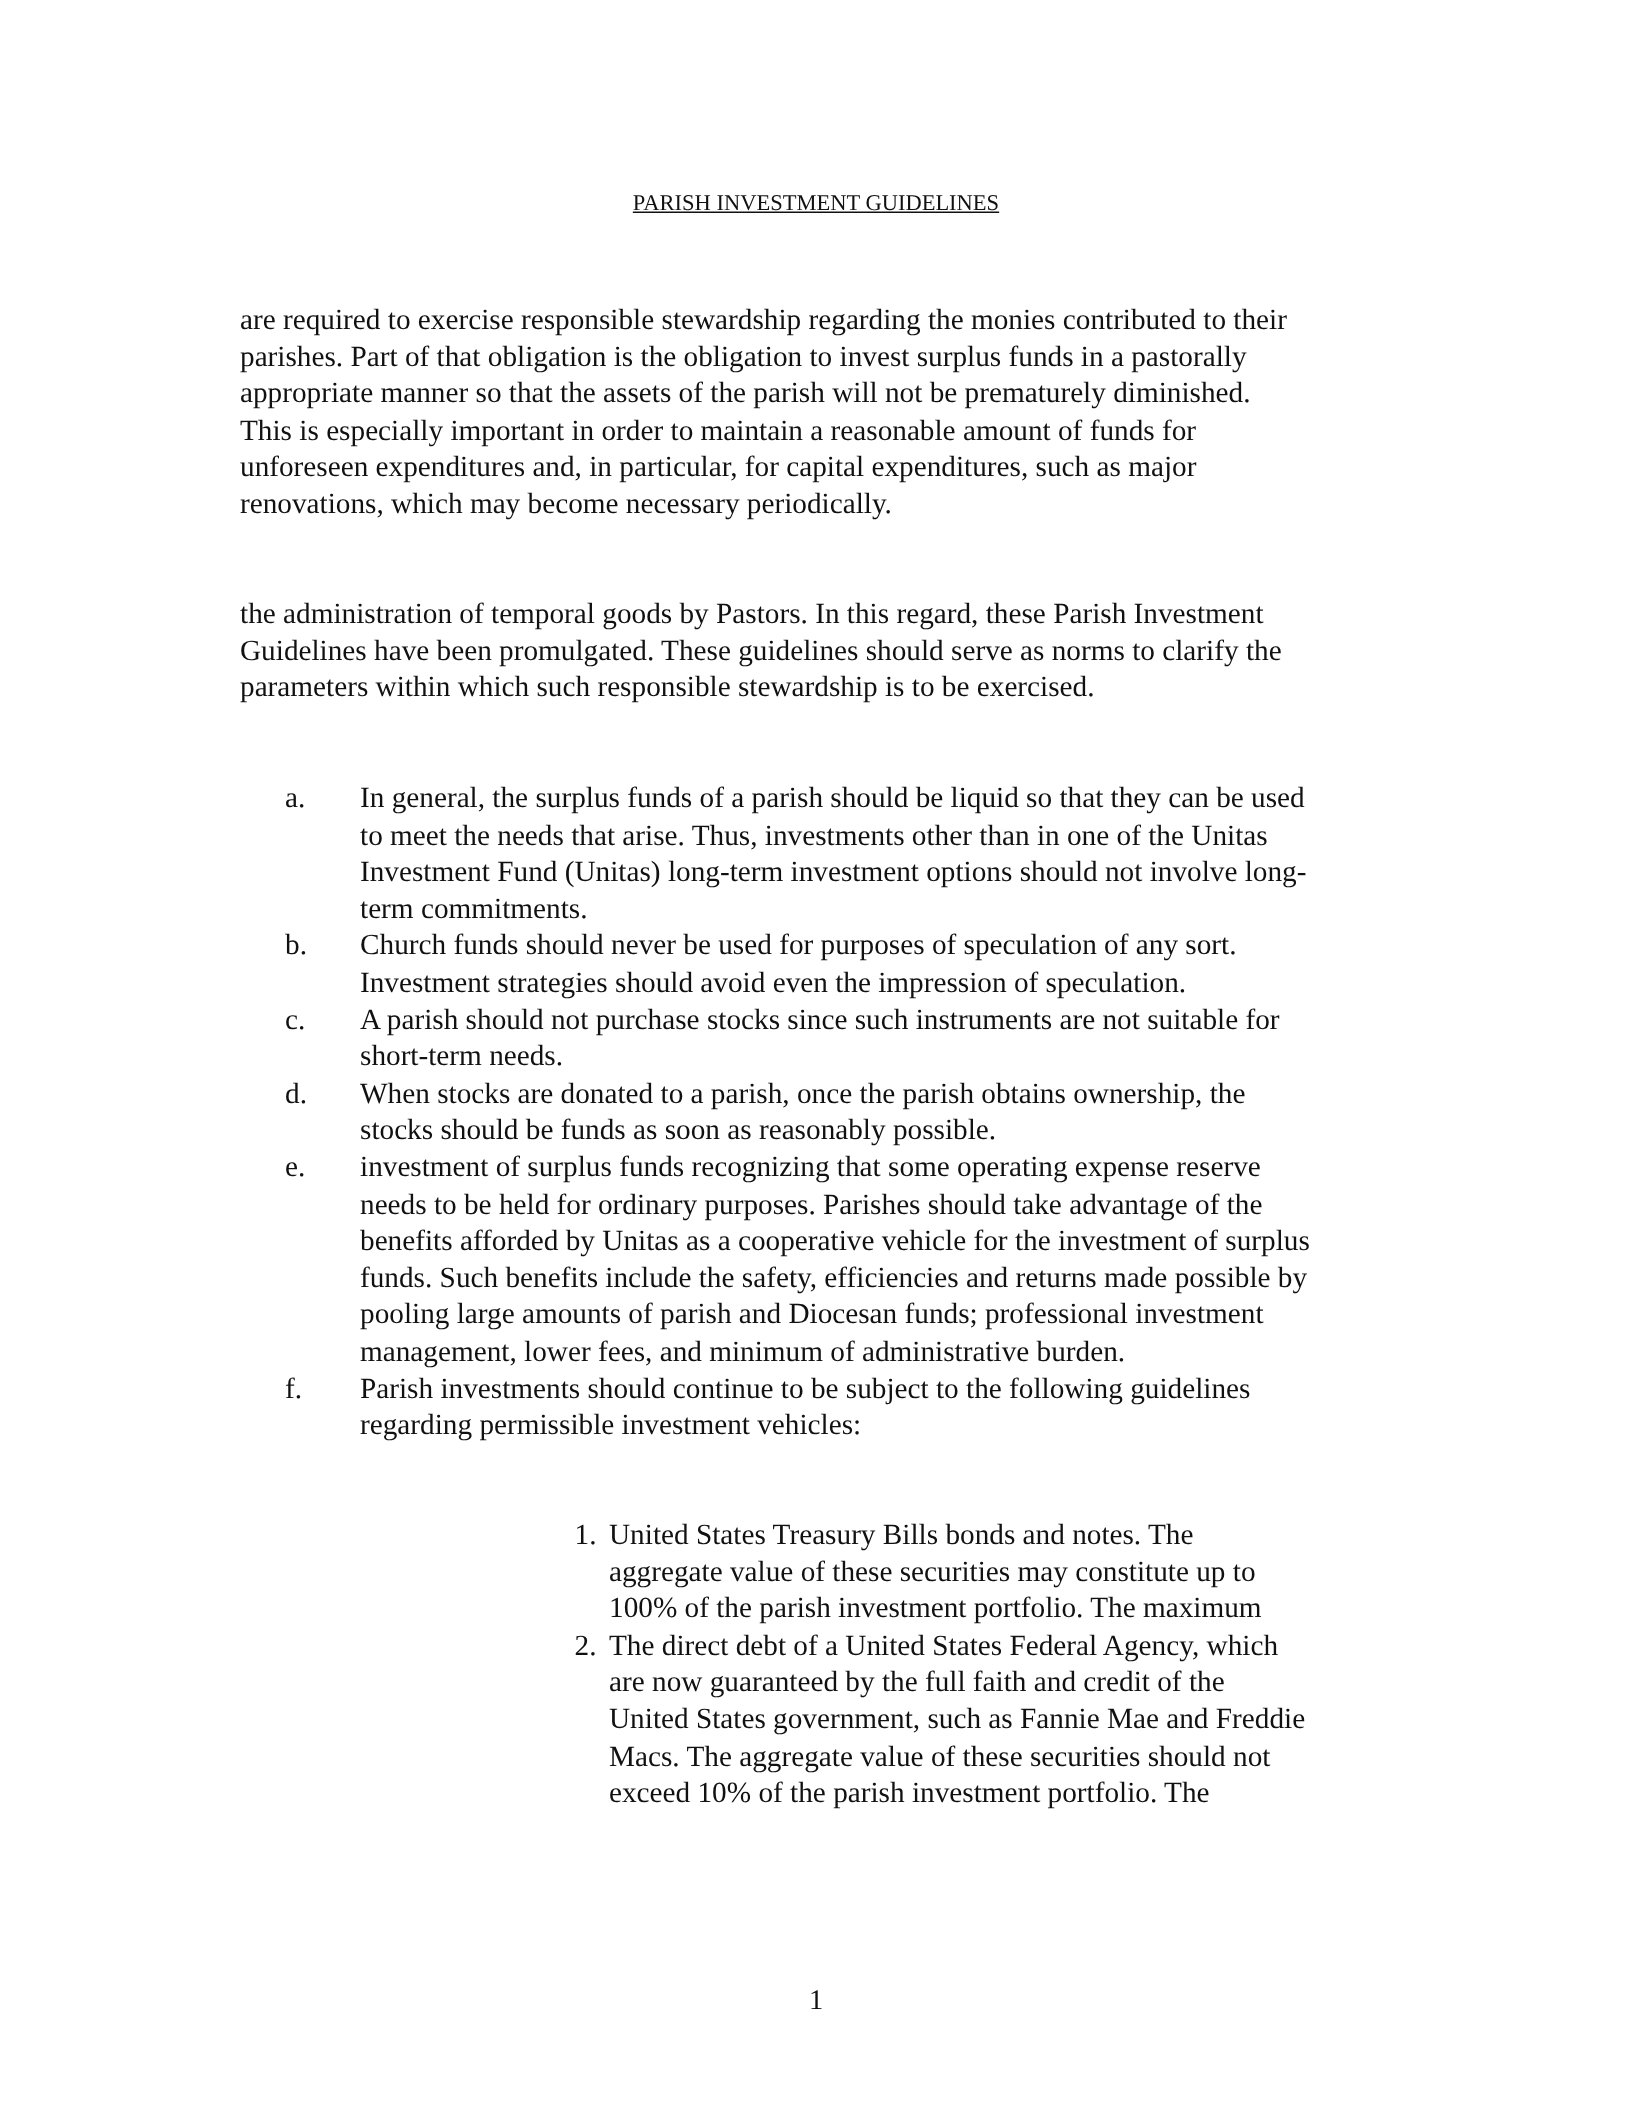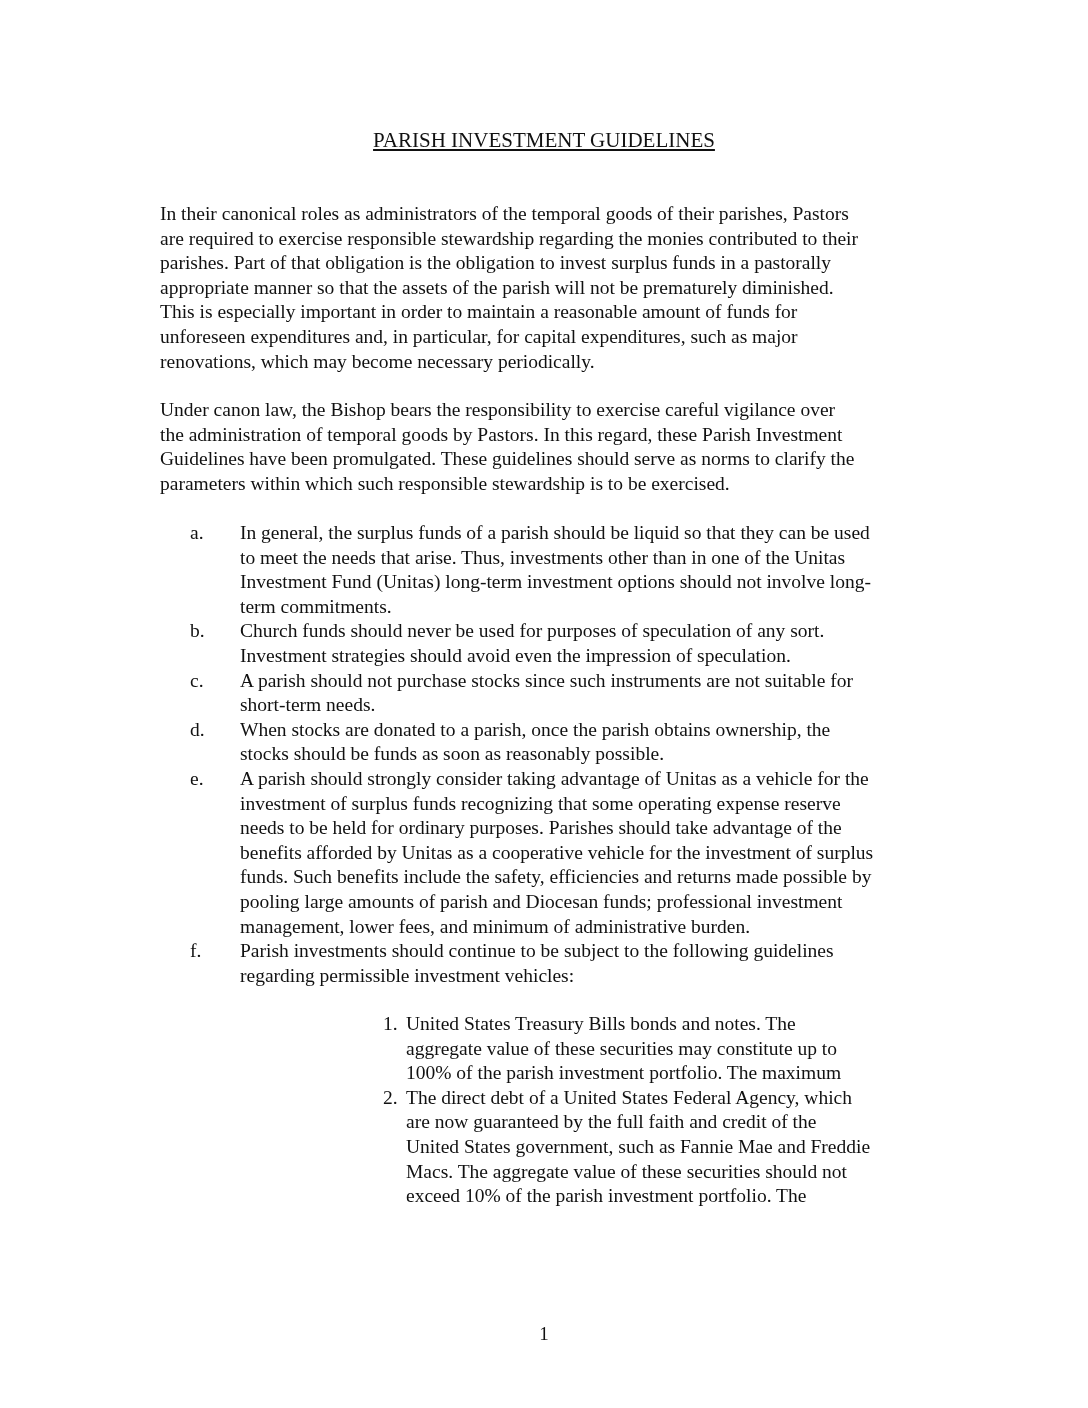--- a/index.html
+++ b/index.html
@@ -1,50 +1,48 @@
 <!DOCTYPE html>
 <html><head>
 <meta charset="utf-8">
 <style>
   html, body { margin: 0; padding: 0; background: #ffffff; }
   body { width: 1088px; height: 1408px; position: relative; overflow: hidden;
          font-family: "Liberation Serif", "DejaVu Serif", serif; color: #111; }
   .title { position: absolute; top: 128px; left: 0; width: 1088px; text-align: center;
-           font-size: 21px; }
+           font-size: 15px; }
   .title span { text-decoration: underline; }
   .block { position: absolute; font-size: 19.5px; line-height: 24.6px; }
   .line { white-space: nowrap; display: block; height: 24.6px; }
   .p1 { top: 202px; left: 160px; }
   .p2 { top: 398px; left: 160px; }
   .list { position: absolute; left: 190px; font-size: 19.5px; line-height: 24.6px; }
   .item { position: relative; }
   .marker { position: absolute; left: 0; width: 30px; }
   .itext { margin-left: 50px; }
   .list-a { top: 521px; }
   .sub { position: absolute; left: 383px; top: 1012px; font-size: 19.5px; line-height: 24.6px; }
   .sub .itext { margin-left: 23px; }
   .pagenum { position: absolute; top: 1323px; left: 0; width: 1088px; text-align: center; font-size: 19px; }
 </style>
 </head>
 <body>
 
 <div class="title"><span>PARISH INVESTMENT GUIDELINES</span></div>
 
 <div class="block p1">
-  <span class="line">In their canonical roles as administrators of the temporal goods of their parishes, Pastors</span>
   <span class="line">are required to exercise responsible stewardship regarding the monies contributed to their</span>
   <span class="line">parishes.  Part of that obligation is the obligation to invest surplus funds in a pastorally</span>
   <span class="line">appropriate manner so that the assets of the parish will not be prematurely diminished.</span>
   <span class="line">This is especially important in order to maintain a reasonable amount of funds for</span>
   <span class="line">unforeseen expenditures and, in particular, for capital expenditures, such as major</span>
   <span class="line">renovations, which may become necessary periodically.</span>
 </div>
 
 <div class="block p2">
-  <span class="line">Under canon law, the Bishop bears the responsibility to exercise careful vigilance over</span>
   <span class="line">the administration of temporal goods by Pastors.  In this regard, these Parish Investment</span>
   <span class="line">Guidelines have been promulgated.  These guidelines should serve as norms to clarify the</span>
   <span class="line">parameters within which such responsible stewardship is to be exercised.</span>
 </div>
 
 <div class="list list-a">
   <div class="item">
     <span class="marker">a.</span>
     <div class="itext">
       <span class="line">In general, the surplus funds of a parish should be liquid so that they can be used</span>
@@ -70,21 +68,20 @@
   <div class="item">
     <span class="marker">d.</span>
     <div class="itext">
       <span class="line">When stocks are donated to a parish, once the parish obtains ownership, the</span>
       <span class="line">stocks should be funds as soon as reasonably possible.</span>
     </div>
   </div>
   <div class="item">
     <span class="marker">e.</span>
     <div class="itext">
-      <span class="line">A parish should strongly consider taking advantage of Unitas as a vehicle for the</span>
       <span class="line">investment of surplus funds recognizing that some operating expense reserve</span>
       <span class="line">needs to be held for ordinary purposes.  Parishes should take advantage of the</span>
       <span class="line">benefits afforded by Unitas as a cooperative vehicle for the investment of surplus</span>
       <span class="line">funds.  Such benefits include the safety, efficiencies and returns made possible by</span>
       <span class="line">pooling large amounts of parish and Diocesan funds; professional investment</span>
       <span class="line">management, lower fees, and minimum of administrative burden.</span>
     </div>
   </div>
   <div class="item">
     <span class="marker">f.</span>

